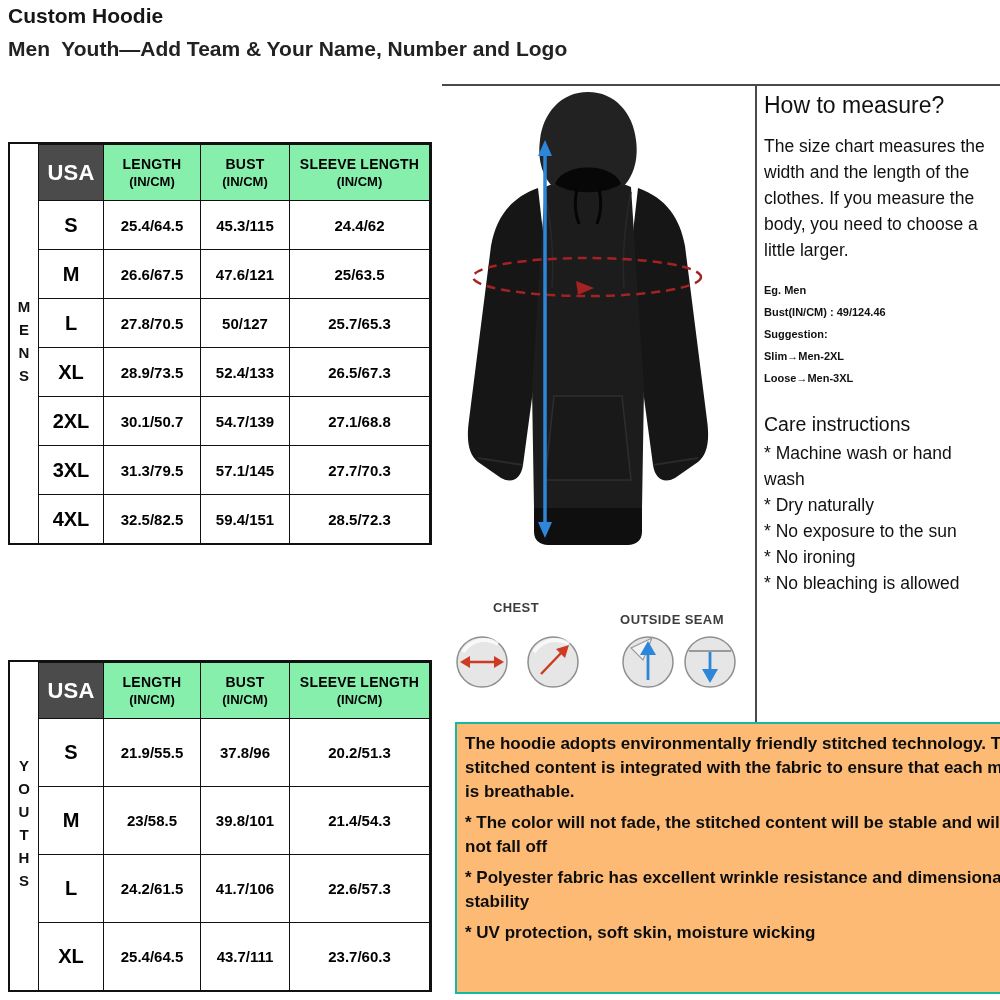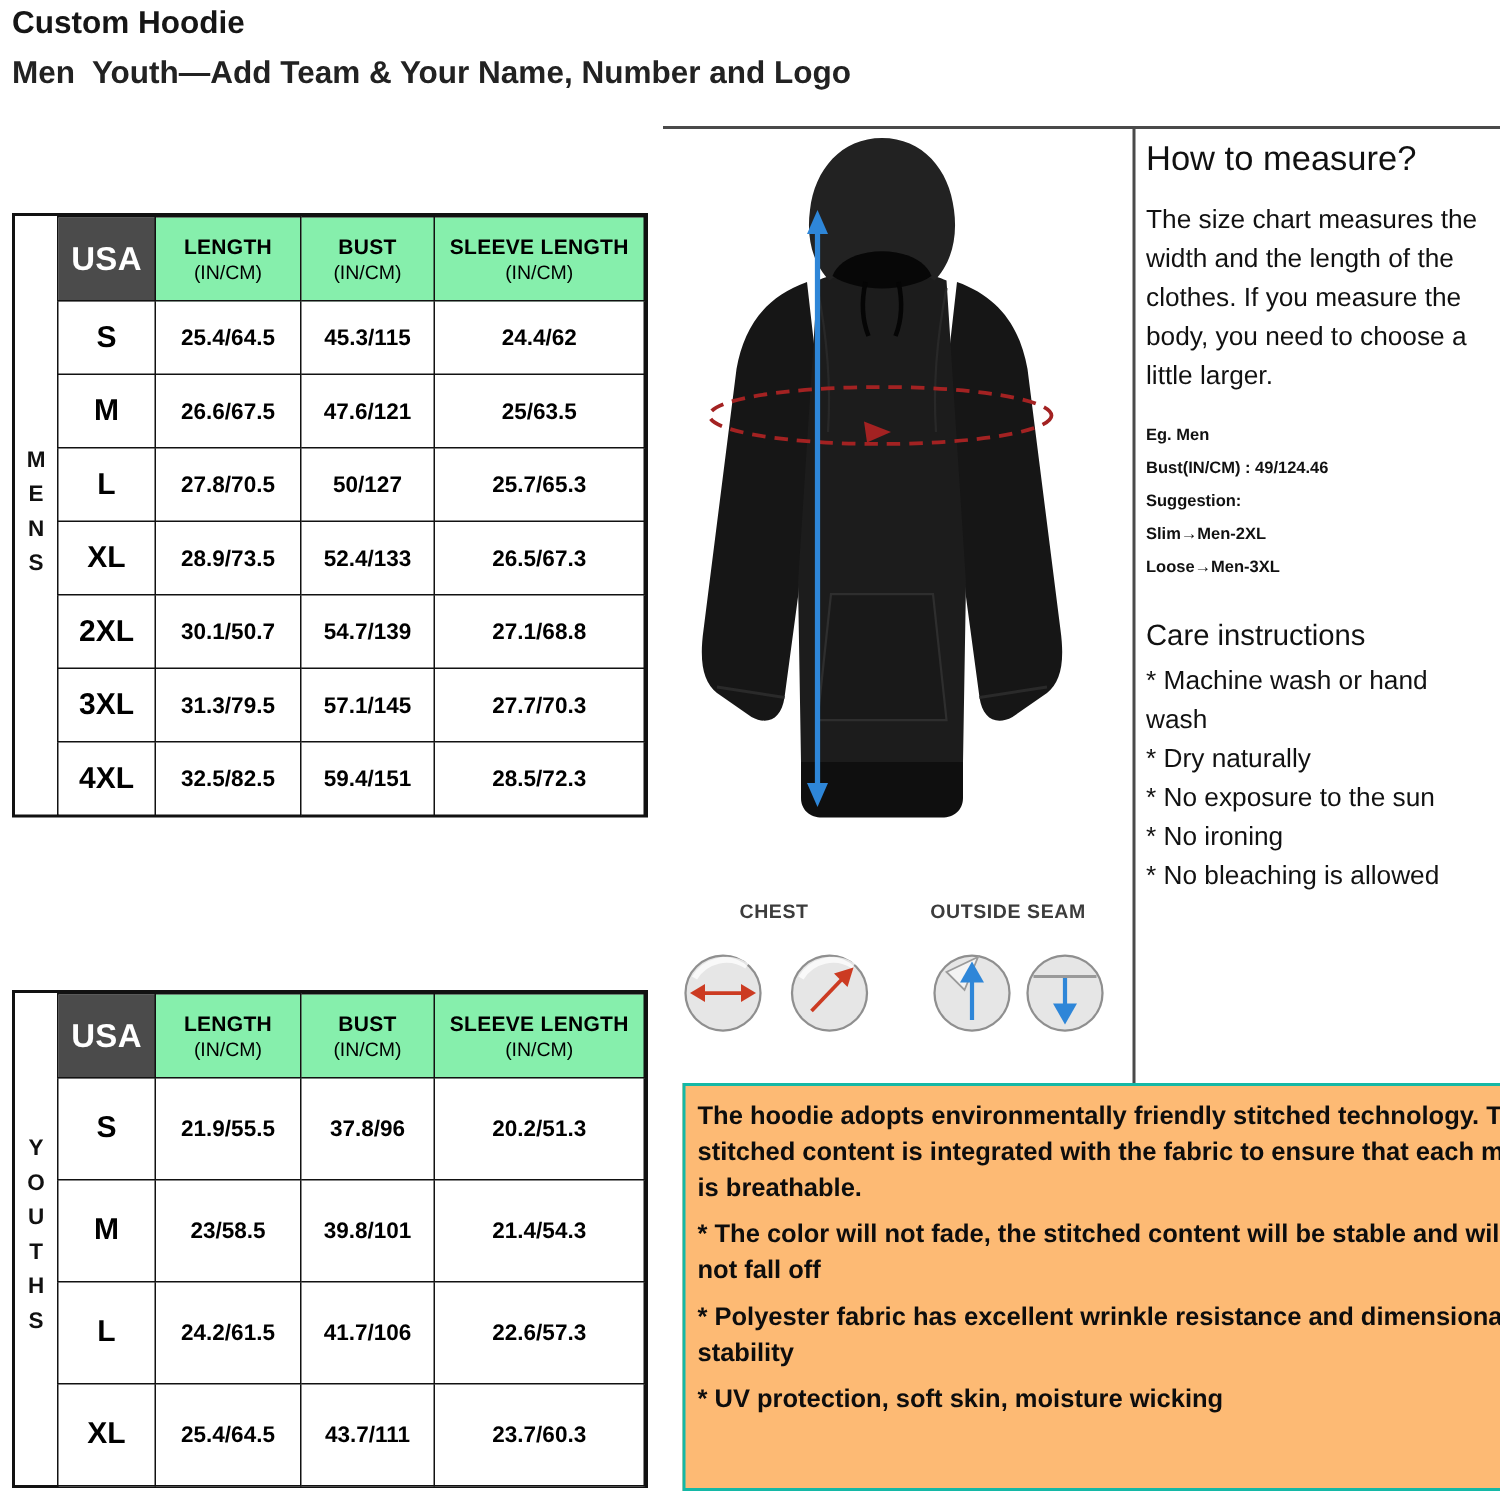--- a/index.html
+++ b/index.html
@@ -33,40 +33,40 @@
   .side-label span {
     writing-mode: vertical-rl; text-orientation: upright;
     font-weight: bold; font-size: 15px; letter-spacing: 6px; color: #111;
   }
   .table-wrap { flex: 1; }
   table { width: 100%; height: 100%; border-collapse: collapse; table-layout: fixed; }
   th, td { border: 1.5px solid #111; text-align: center; vertical-align: middle; padding: 0; }
   th { background: #86efac; color: #000; }
   th.usa-cell { background: #4b4b4b; color: #fff; }
   .h-title { font-size: 14px; font-weight: bold; letter-spacing: 0.2px; }
-  .h-sub   { font-size: 13px; font-weight: normal; margin-top: 2px; }
+  .h-sub   { font-size: 13px; font-weight: bold; margin-top: 2px; }
   th.usa-cell .h-title { font-size: 22px; }
   thead tr { height: 56px; }
   .mens tbody tr   { height: 49px; }
   .youths tbody tr { height: 68px; }
   td { background: #fff; font-weight: bold; font-size: 15px; color: #000; }
   td.size-cell { font-size: 20px; }
   th:nth-child(1), td:nth-child(1) { width: 64px; }
   th:nth-child(2), td:nth-child(2) { width: 96px; }
   th:nth-child(3), td:nth-child(3) { width: 88px; }
   
   .hoodie-fig { position: absolute; left: 438px; top: 88px; width: 312px; height: 500px; }
   .hoodie-fig svg { width: 100%; height: 100%; display: block; }
   .figure-captions { position: absolute; left: 438px; top: 596px; width: 312px; height: 112px; }
   .cap-label {
     position: absolute; top: 4px; transform: translateX(-50%);
     font-size: 13px; font-weight: bold; color: #3c3c3c; letter-spacing: 0.4px; white-space: nowrap;
   }
   .cap-chest { left: 78px; }
-  .cap-seam  { left: 234px; top: 4px; }
+  .cap-seam  { left: 234px; top: 16px; }
   .swatch-svg { position: absolute; left: 0; top: 28px; width: 312px; height: 78px; }
   
   .howto { position: absolute; left: 764px; top: 92px; width: 231px; }
   .howto-heading { margin: 0 0 14px 0; font-size: 23px; font-weight: 400; color: #111; }
   .howto-para { margin: 0; font-size: 17.5px; line-height: 26px; color: #111; }
   .example { margin-top: 16px; font-weight: bold; font-size: 11px; line-height: 22px; color: #111; }
   .care-title { margin-top: 24px; font-size: 19.5px; font-weight: 400; color: #111; }
   .care-item { font-size: 17.5px; line-height: 26px; color: #111; }
   .care-list { margin-top: 4px; }
   

